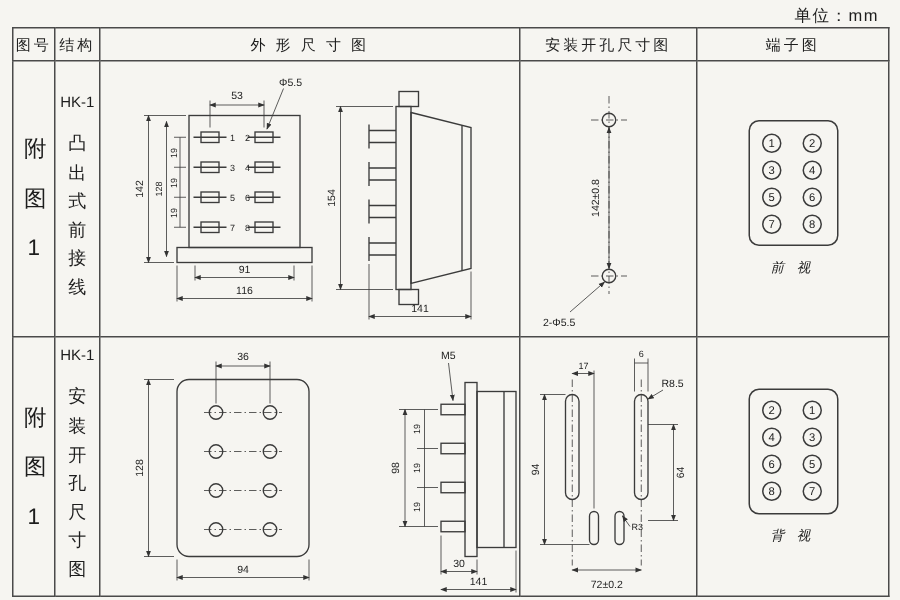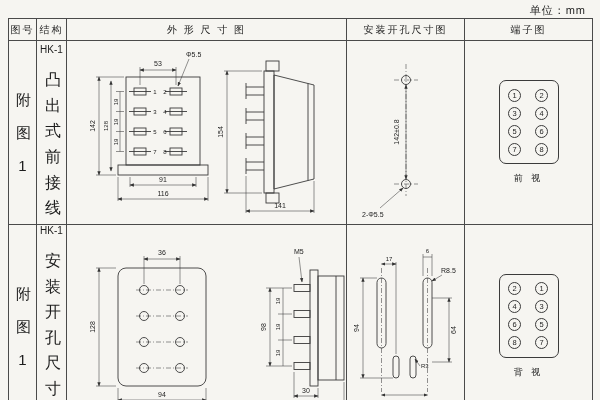--- a/index.html
+++ b/index.html
@@ -25,38 +25,38 @@
     text-align:center; vertical-align:middle;
     padding:0;
   }
   .main-table th {
     font-size:10px; font-weight:normal;
     letter-spacing:2px; height:22px;
   }
   .vert-text {
     width:13px; margin:0 auto;
     word-break:break-all; text-align:center;
-    font-size:16px; line-height:1.6;
+    font-size:12px; line-height:1.6;
   }
   .fig-text { font-size:15px; line-height:2.2; }
   .model-label { font-size:10px; margin-bottom:12px; letter-spacing:0; }
   .term-box {
     width:60px; height:84px;
     border:1.4px solid #3b3b3b; border-radius:7px;
     display:flex; align-items:center; justify-content:center;
     margin:0 auto;
   }
   .term-grid { display:grid; grid-template-columns:14px 14px; gap:5px 13px; }
   .term-circle {
     width:13px; height:13px;
     border:1px solid #3b3b3b; border-radius:50%;
     display:flex; align-items:center; justify-content:center;
     font-size:7.5px;
   }
-  .term-caption { text-align:center; font-size:9px; margin-top:8px; letter-spacing:3px; }
+  .term-caption { text-align:center; font-size:9px; margin-top:8px; letter-spacing:3px;font-style:italic; }
   svg { display:block; margin:0 auto; }
   svg line, svg rect, svg circle, svg path, svg polygon, svg polyline {
     stroke:#3b3b3b; stroke-width:0.9; fill:none;
   }
   svg .dim { stroke-width:0.55; }
   svg .cl  { stroke-width:0.55; stroke-dasharray:5 2 1 2; }
   svg text {
     stroke:none; fill:#1d1d1d; font-size:7px;
     font-family:"Liberation Sans", sans-serif;
   }

